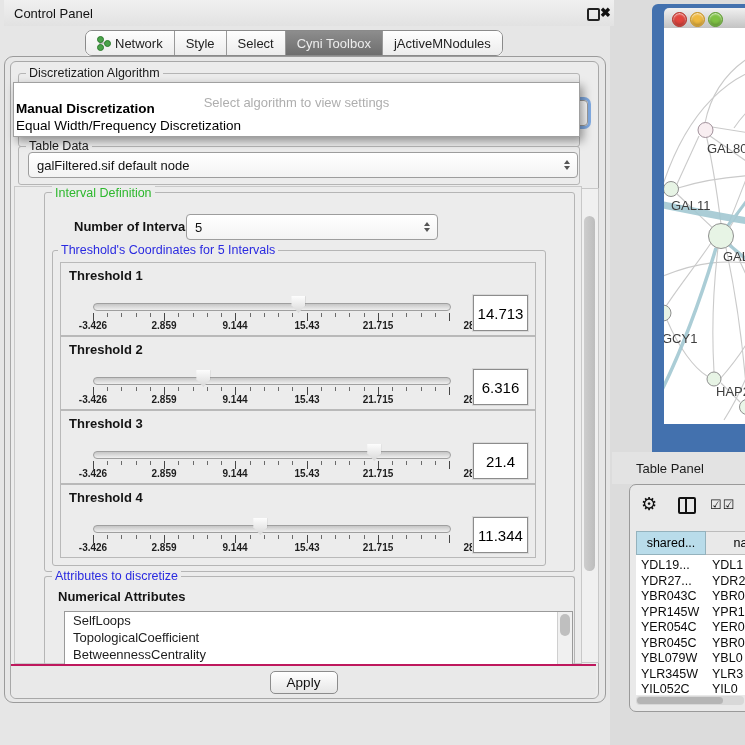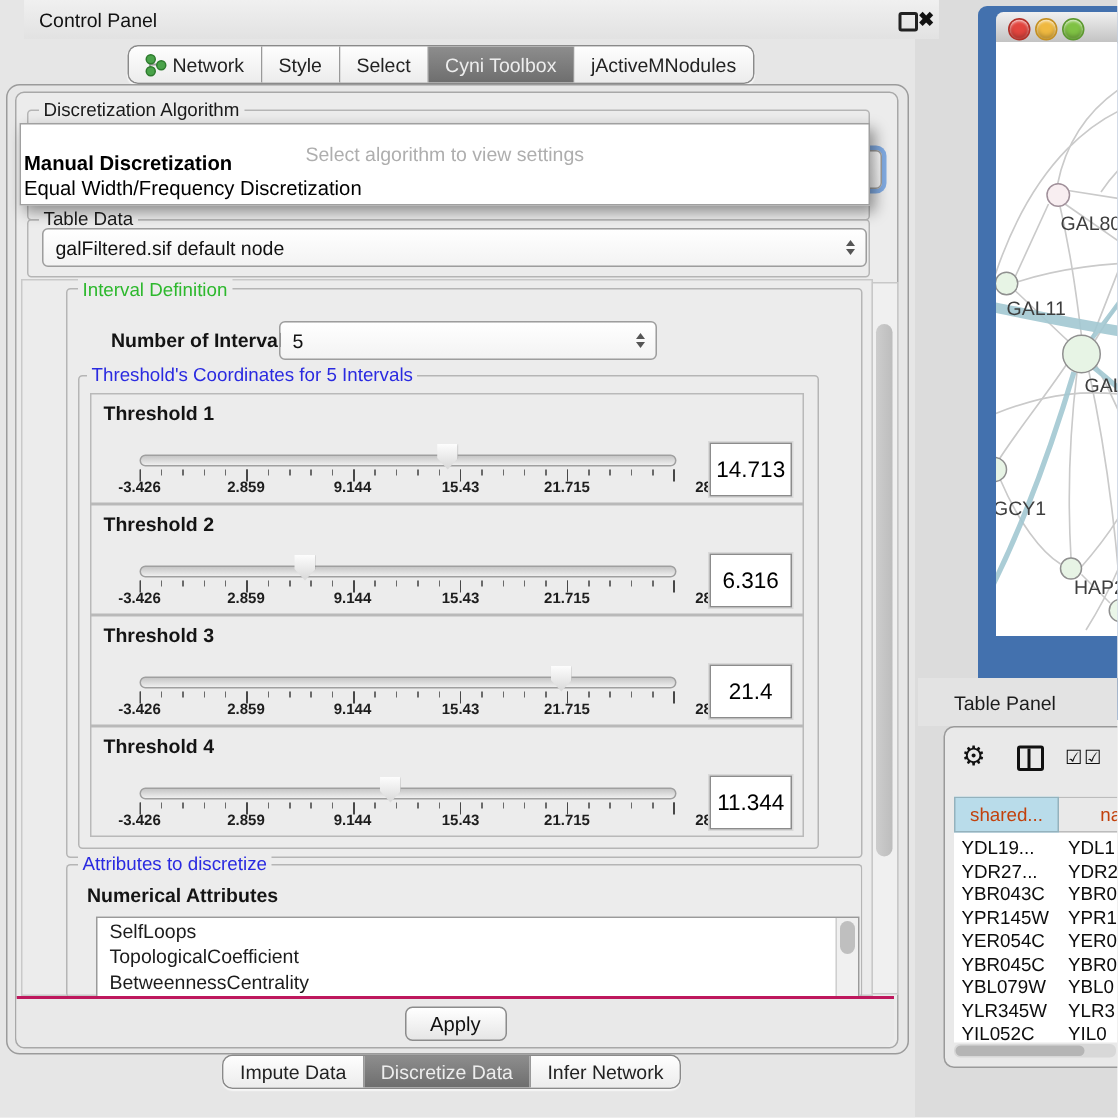--- a/index.html
+++ b/index.html
@@ -2,21 +2,21 @@
 <html><head>
 <meta charset="utf-8">
 <style>
   html,body{margin:0;padding:0;}
   #root{position:relative;width:745px;height:745px;background:#dcdcdc;overflow:hidden;
         font-family:"Liberation Sans",sans-serif;color:#1a1a1a;-webkit-font-smoothing:antialiased;}
   .abs{position:absolute;}
 
   
   .control-panel{position:absolute;left:0;top:0;width:610px;height:745px;background:#e6e6e6;}
-  .titlebar{position:absolute;left:16px;top:0;width:610px;height:26px;background:linear-gradient(#f0f0f0,#e2e2e2);text-align:right;}
+  .titlebar{position:absolute;left:4px;top:0;width:610px;height:26px;background:linear-gradient(#f0f0f0,#e2e2e2);text-align:right;}
   .titlebar .title{position:absolute;left:10px;top:6px;font-size:13px;color:#111;}
   .float-btn{position:absolute;left:583px;top:8px;width:9px;height:9px;border:2px solid #222;border-radius:2px;}
   .close-btn{position:absolute;left:596px;top:5px;font-size:13px;font-weight:bold;color:#111;}
 
   
   .seg-group{position:absolute;display:flex;border:1px solid #8a8a8a;border-radius:7px;overflow:hidden;
              box-shadow:0 1px 1px rgba(255,255,255,.7);height:24px;background:#f6f6f6;}
   .seg{display:flex;align-items:center;gap:5px;padding:0 11px;font-size:13px;color:#222;
        background:linear-gradient(#fefefe,#ececec);border-right:1px solid #999;white-space:nowrap;}
   .seg:last-child{border-right:none;}
@@ -104,21 +104,21 @@
   .tp-header{position:absolute;left:612px;top:452px;width:133px;height:32px;background:#e3e3e3;}
   .tp-header span{position:absolute;left:24px;top:9px;font-size:13px;color:#1c1c1c;}
   .table-panel{position:absolute;left:629px;top:484px;width:140px;height:226px;background:#e9e9e9;
         border:1px solid #9a9a9a;border-radius:7px;}
   .gear{position:absolute;left:641px;top:493px;font-size:18px;color:#111;}
   .col-icon{position:absolute;left:678px;top:497px;width:14px;height:13px;border:2px solid #111;border-radius:2px;}
   .col-icon::after{content:"";position:absolute;left:5px;top:0;width:2px;height:13px;background:#111;}
   .check-pair{position:absolute;left:710px;top:497px;font-size:13px;color:#111;letter-spacing:1px;}
   .data-table{position:absolute;left:636px;top:531px;width:109px;height:164px;background:#fff;overflow:hidden;}
   .th-cell{position:absolute;top:0;height:24px;display:flex;align-items:center;justify-content:center;
-        font-size:12.5px;color:#c2410c;box-sizing:border-box;}
+        font-size:12.5px;color:#000000;box-sizing:border-box;}
   .th-1{left:0;width:70px;background:#b9dcea;border:1px solid #94b2bd;}
   .th-2{left:70px;width:70px;background:#e9e9e9;border:1px solid #bcbcbc;border-left:none;}
   .t-row{position:absolute;left:0;width:140px;height:15.5px;font-size:12.5px;color:#0c0c0c;}
   .t-row .c1{position:absolute;left:5px;top:1px;white-space:nowrap;}
   .t-row .c2{position:absolute;left:76px;top:1px;white-space:nowrap;}
   .h-scrollbar{position:absolute;left:636px;top:696px;width:108px;height:9px;background:#d8d8d8;border-radius:4px;}
   .h-scrollbar .hthumb{position:absolute;left:1px;top:1px;width:86px;height:7px;background:#b5b5b5;border-radius:4px;}
 
   svg text{font-family:"Liberation Sans",sans-serif;font-size:13px;fill:#3e3e3e;}
 </style>
@@ -273,31 +273,20 @@
     </div>
 
     <div class="v-scrollbar">
         <div class="vthumb"></div>
       </div>
 
     <div class="apply-bar">
       <div class="apply-btn">Apply</div>
     </div>
 
-    <div class="seg-group bottom-tabs" style="height:21px;">
-      <div class="seg">
-        <span>Impute Data</span>
-      </div>
-      <div class="seg selected">
-        <span>Discretize Data</span>
-      </div>
-      <div class="seg">
-        <span>Infer Network</span>
-      </div>
-    </div>
 
     <div class="popup">
       <div class="ph">Select algorithm to view settings</div>
       <div class="opt b" style="top:18px;">Manual Discretization</div>
       <div class="opt" style="top:35px;">Equal Width/Frequency Discretization</div>
     </div>
   </div>
 
   <div class="network-window">
     <div class="nw-bottom"></div>

